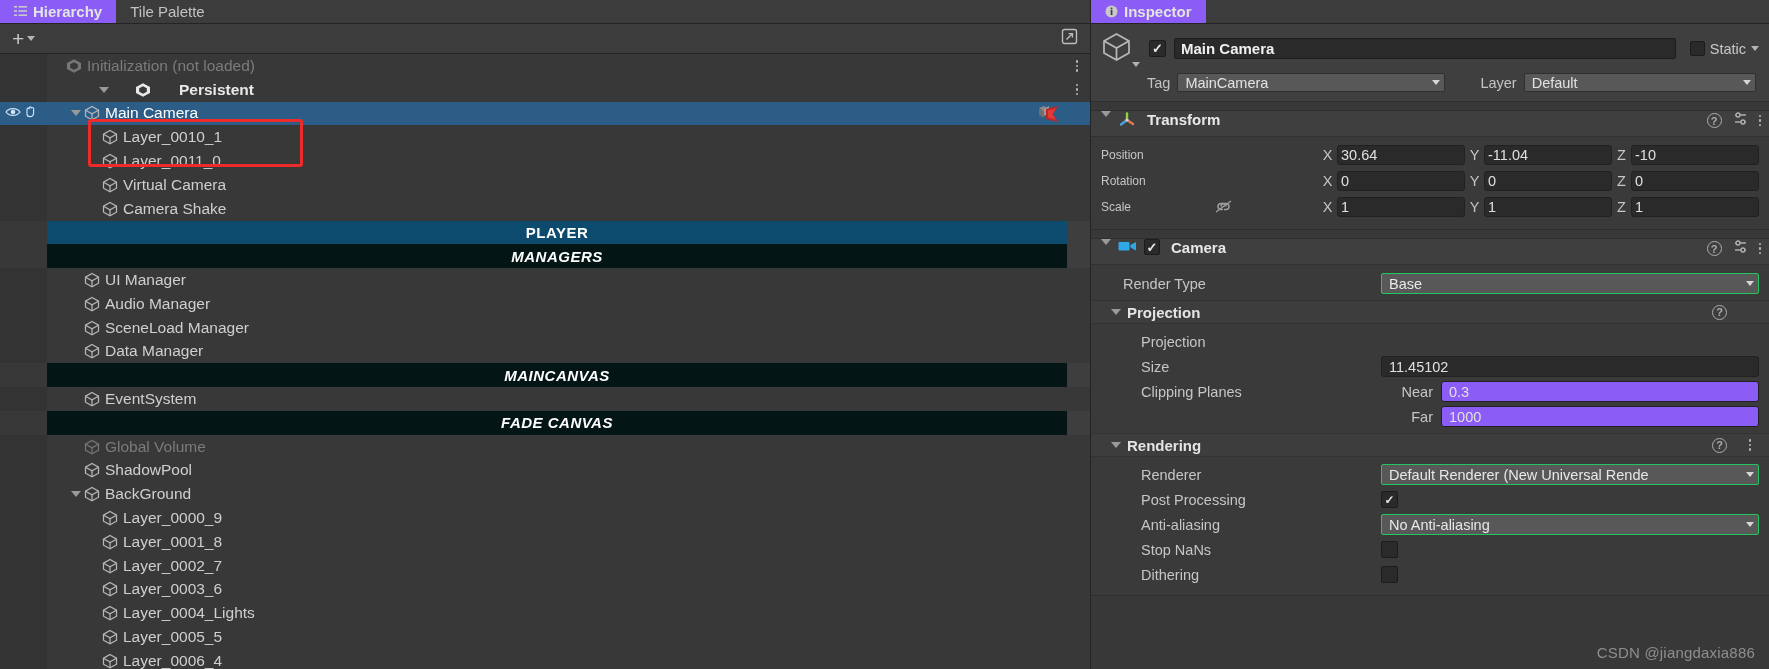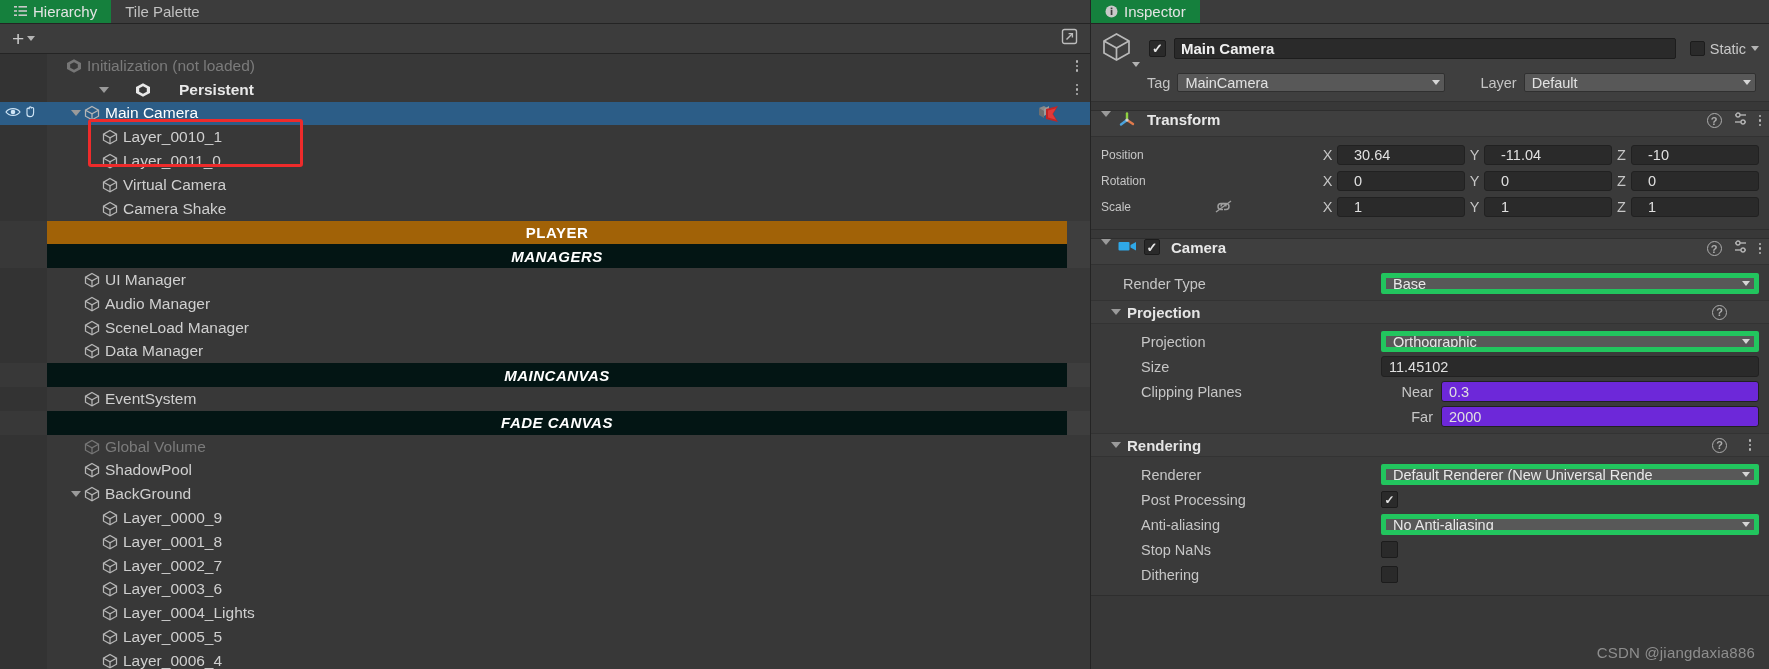--- a/index.html
+++ b/index.html
@@ -23,21 +23,21 @@
     display: flex; align-items: flex-end;
     border-bottom: 1px solid #242424;
     flex: 0 0 auto;
   }
   .tab {
     height: 24px; padding: 0 14px;
     display: flex; align-items: center; gap: 6px;
     font-size: 15px; color: #c2c2c2;
     background: transparent; white-space: nowrap;
   }
-  .tab.active { background: #15803d; color: #e4e4e4; }
+  .tab.active { background: #8b5cf6; color: #e4e4e4; font-weight: bold; }
   .tab .ticon { display: inline-flex; }
 
   .h-toolbar {
     height: 30px; background: #3c3c3c;
     display: flex; align-items: center; gap: 0;
     padding: 0 6px;
     border-bottom: 1px solid #242424;
     flex: 0 0 auto;
   }
   .plus-btn {
@@ -103,21 +103,21 @@
   .dots3 { display:flex; flex-direction: column; gap: 2px; align-items:center; }
   .dots3 i { width: 2.5px; height: 2.5px; background: #b7b7b7; border-radius: 50%; display:block; }
 
   
   .banner {
     position: absolute; left: 47px; right: 23px; top: 0; bottom: 0;
     display: flex; align-items: center; justify-content: center;
     font-weight: bold; font-style: italic; font-size: 15px;
     letter-spacing: 0.5px;
   }
-  .banner.blue { background: #a16207; color: #ffffff; font-style: normal; }
+  .banner.blue { background: #0c4a6e; color: #ffffff; font-style: normal; }
   .banner.dark { background: #031514; color: #ffffff; }
 
   .prefab-badge {
     position: absolute; right: 33px; top: 50%; transform: translateY(-50%);
     width: 20px; height: 18px;
   }
 
   
   #redbox {
     position: absolute;
@@ -192,56 +192,56 @@
   }
   .comp-body { background: #3a3a3a; padding: 6px 10px 8px 10px; }
 
   .f-row { display: flex; align-items: center; height: 23px; margin-bottom: 3px; }
   .f-label { color: #c6c6c6; font-size: 12px; flex: 0 0 auto; }
   .axis-grp { display: flex; align-items: center; gap: 0; margin-left: auto; }
   .axis-l { color: #c6c6c6; font-size: 14.5px; width: 19px; text-align: center; flex:0 0 auto;}
   .num-field {
     width: 128px; height: 20px; background: #2a2a2a;
     border: 1px solid #212121; border-radius: 3px;
-    display: flex; align-items: center; padding: 0 16px;
+    display: flex; align-items: center; padding: 0 3px;
     color: #e0e0e0; font-size: 14.5px; flex: 0 0 auto;
   }
   .link-ico { margin-left: auto; margin-right: 3px; display: flex; align-items: center; }
 
   .sub-head {
     display: flex; align-items: center; gap: 6px;
     height: 24px; padding-left: 20px;
     font-size: 15px; font-weight: bold; color: #e4e4e4;
     border-top: 1px solid #333; border-bottom: 1px solid #333;
     background: #3d3d3d; margin: 4px -10px 5px -10px;
     position: relative;
   }
   .sub-head .ico-q { position: absolute; right: 42px; }
 
   .p-row { display: flex; align-items: center; height: 25px; }
   .p-label { color: #c6c6c6; font-size: 14.5px; padding-left: 22px; flex: 0 0 auto; }
   .p-label.deep { padding-left: 40px; }
   .p-ctl { margin-left: auto; display: flex; align-items: center; }
   .wide-dd {
     width: 378px; height: 21px; background: #585858;
-    border: 5px solid #22c55e; border-radius: 2px;
+    border: 1px solid #22c55e; border-radius: 2px;
     display: flex; align-items: center; justify-content: space-between;
     padding: 0 4px 0 7px; color: #e8e8e8; font-size: 14.5px;
     overflow: hidden;
   }
   .wide-dd span.t { overflow: hidden; text-overflow: ellipsis; white-space: nowrap; }
   .wide-input {
     width: 378px; height: 21px; background: #2a2a2a;
     border: 1px solid #212121; border-radius: 3px;
     display: flex; align-items: center; padding: 0 7px;
     color: #e0e0e0; font-size: 14.5px;
   }
   .clip-label { color: #c6c6c6; font-size: 14.5px; width: 58px; text-align: right; flex:0 0 auto; }
   .clip-input {
-    width: 318px; height: 21px; background: #6d28d9;
+    width: 318px; height: 21px; background: #8b5cf6;
     border: 1px solid #212121; border-radius: 3px;
     display: flex; align-items: center; padding: 0 7px; margin-left: 8px;
     color: #e0e0e0; font-size: 14.5px;
   }
   .sm-chk {
     width: 17px; height: 17px; background: #2a2a2a;
     border: 1px solid #1c1c1c; border-radius: 2px;
     display: flex; align-items: center; justify-content: center;
   }
   .sm-chk .mark { color: #e6e6e6; font-size: 12px; font-weight: bold; line-height: 1; }
@@ -852,26 +852,20 @@
           </div>
 
           <div class="sub-head">
             <span class="tri-d"></span>
             <span>Projection</span>
             <span class="ico-q">?</span>
           </div>
 
           <div class="p-row">
             <span class="p-label deep">Projection</span>
-            <span class="p-ctl">
-              <span class="wide-dd">
-                <span class="t">Orthographic</span>
-                <span class="dd-arrow"></span>
-              </span>
-            </span>
           </div>
 
           <div class="p-row">
             <span class="p-label deep">Size</span>
             <span class="p-ctl">
               <span class="wide-input">
                 <span>11.45102</span>
               </span>
             </span>
           </div>
@@ -884,21 +878,21 @@
                 <span>0.3</span>
               </span>
             </span>
           </div>
 
           <div class="p-row">
             <span class="p-label deep"></span>
             <span class="p-ctl">
               <span class="clip-label">Far</span>
               <span class="clip-input">
-                <span>2000</span>
+                <span>1000</span>
               </span>
             </span>
           </div>
 
           <div class="sub-head">
             <span class="tri-d"></span>
             <span>Rendering</span>
             <span class="ico-q">?</span>
             <span class="dots3" style="position:absolute;right:18px;">
                 <i></i>

